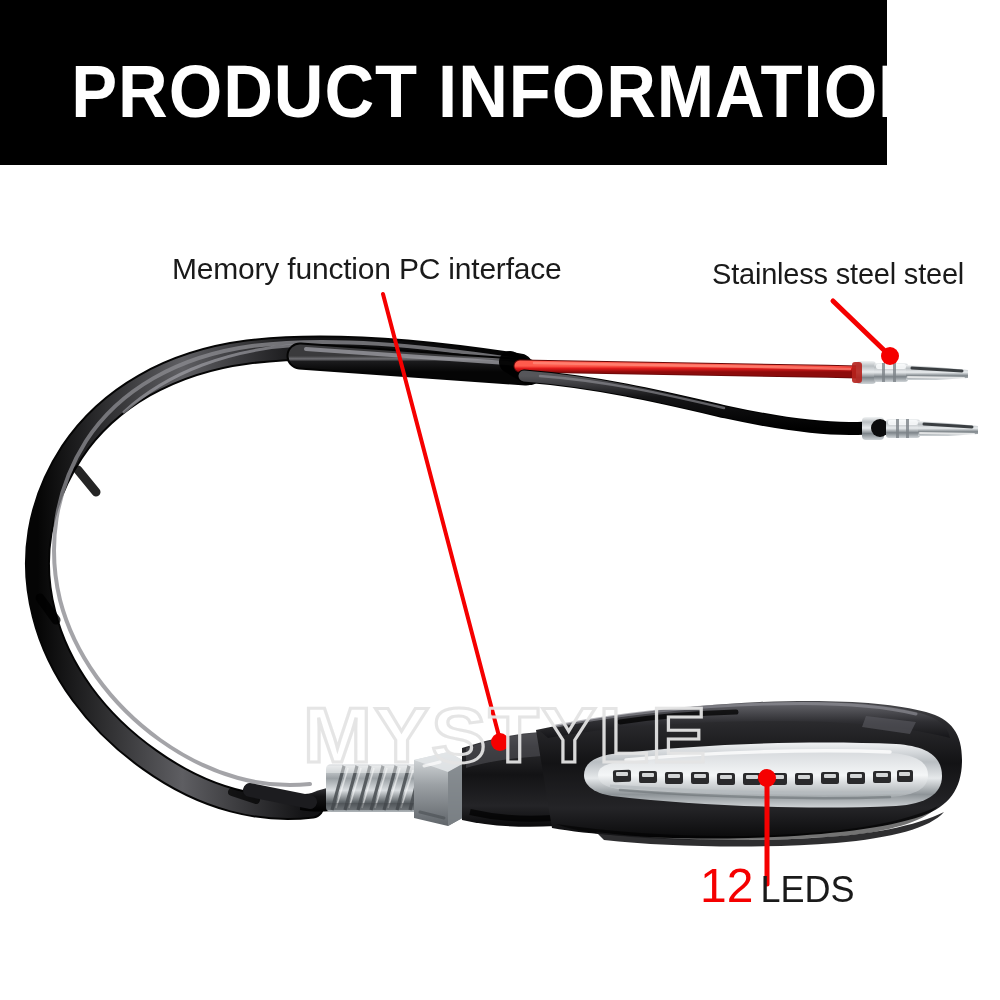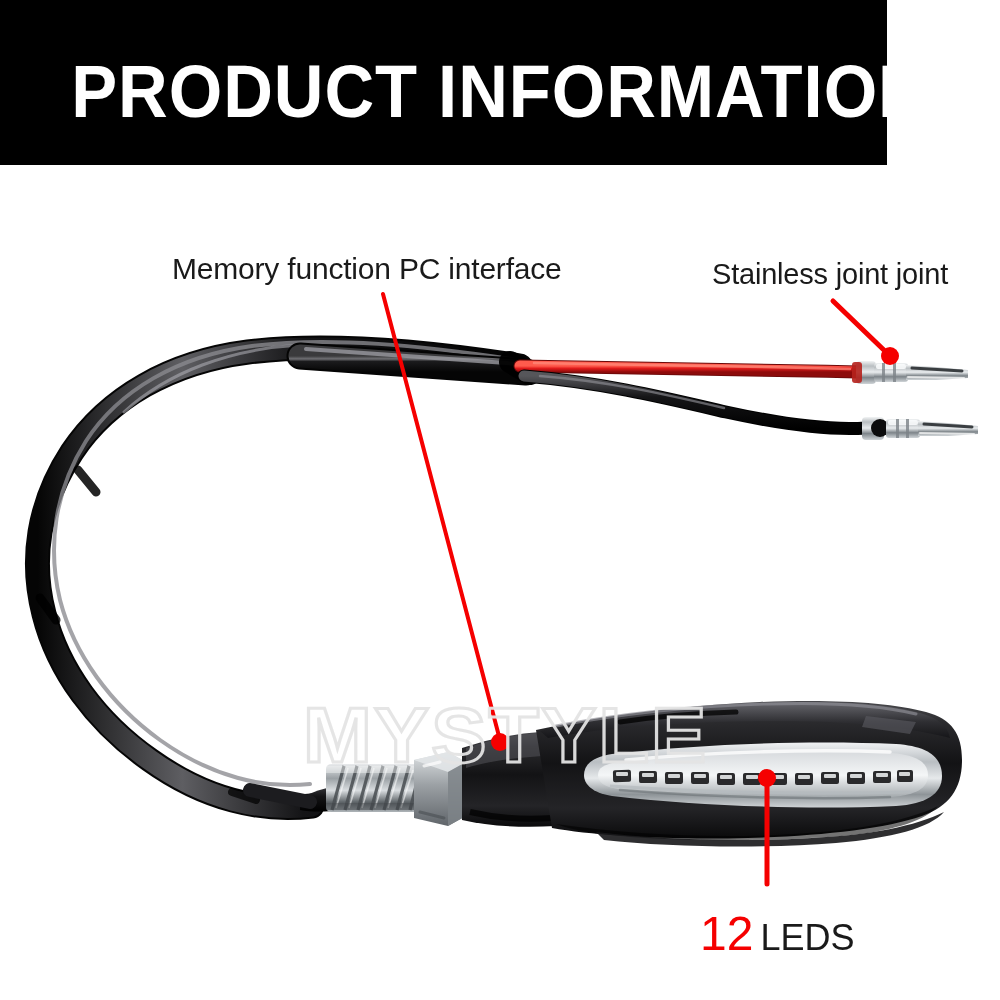--- a/index.html
+++ b/index.html
@@ -59,21 +59,21 @@
     letter-spacing: -0.2px;
   }
   #label-joint {
     left: 712px;
     top: 258px;
     font-size: 29px;
     letter-spacing: -0.2px;
   }
   #label-leds {
     left: 700px;
-    top: 906px;
+    top: 858px;
     font-size: 0;
     white-space: nowrap;
   }
   #label-leds .leds-num {
     color: #f50000;
     font-size: 48px;
     font-family: "Liberation Sans", sans-serif;
     vertical-align: baseline;
   }
   #label-leds .leds-word {
@@ -399,19 +399,19 @@
 
       <line x1="767" y1="780" x2="767" y2="884" stroke="#f50000" stroke-width="5" stroke-linecap="round"></line>
       <circle cx="767" cy="778" r="9" fill="#f50000"></circle>
     </g>
   </svg>
 
   <div id="watermark">MYSTYLE</div>
 
   <div class="callout-label" id="label-memory">Memory function PC interface</div>
 
-  <div class="callout-label" id="label-joint">Stainless joint joint</div>
+  <div class="callout-label" id="label-joint">Stainless steel steel</div>
 
   <div class="callout-label" id="label-leds">
     <span class="leds-num">12</span><span class="leds-word">LEDS</span>
   </div>
 
 </div>
 
 </body></html>

